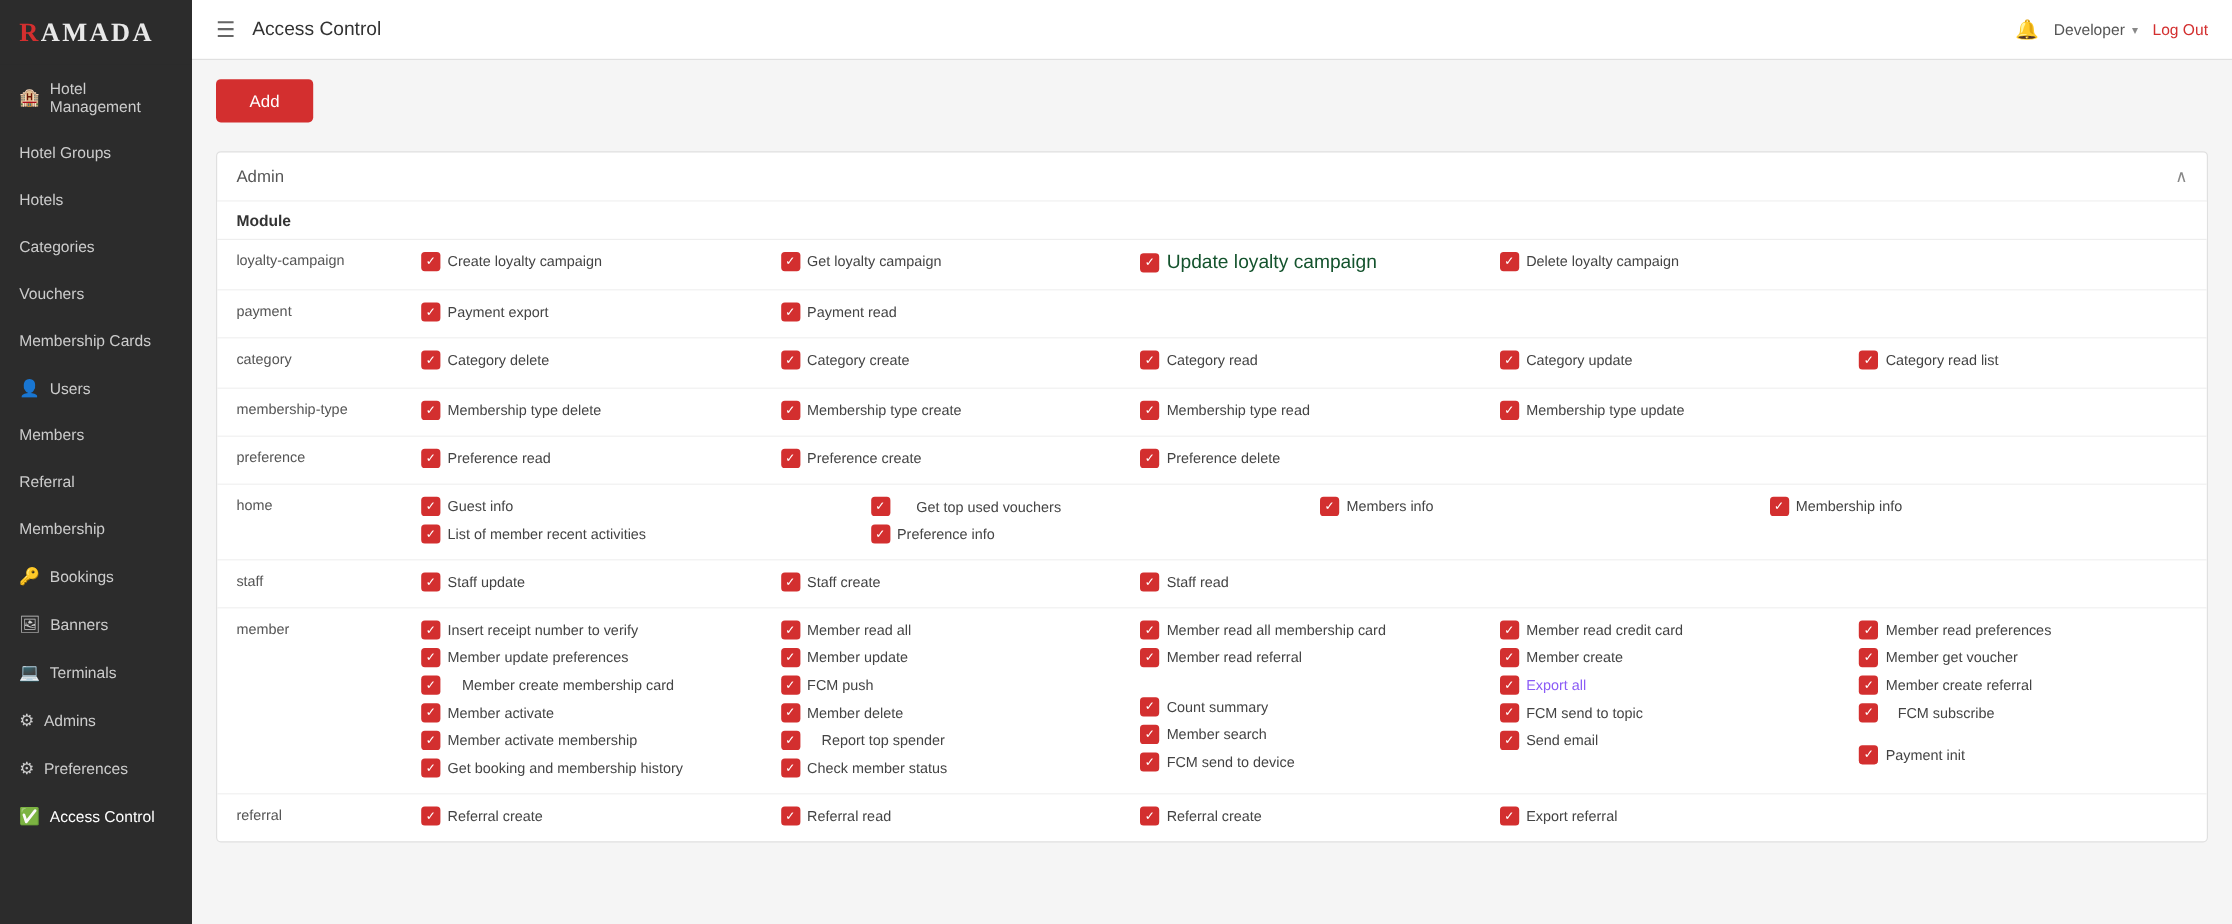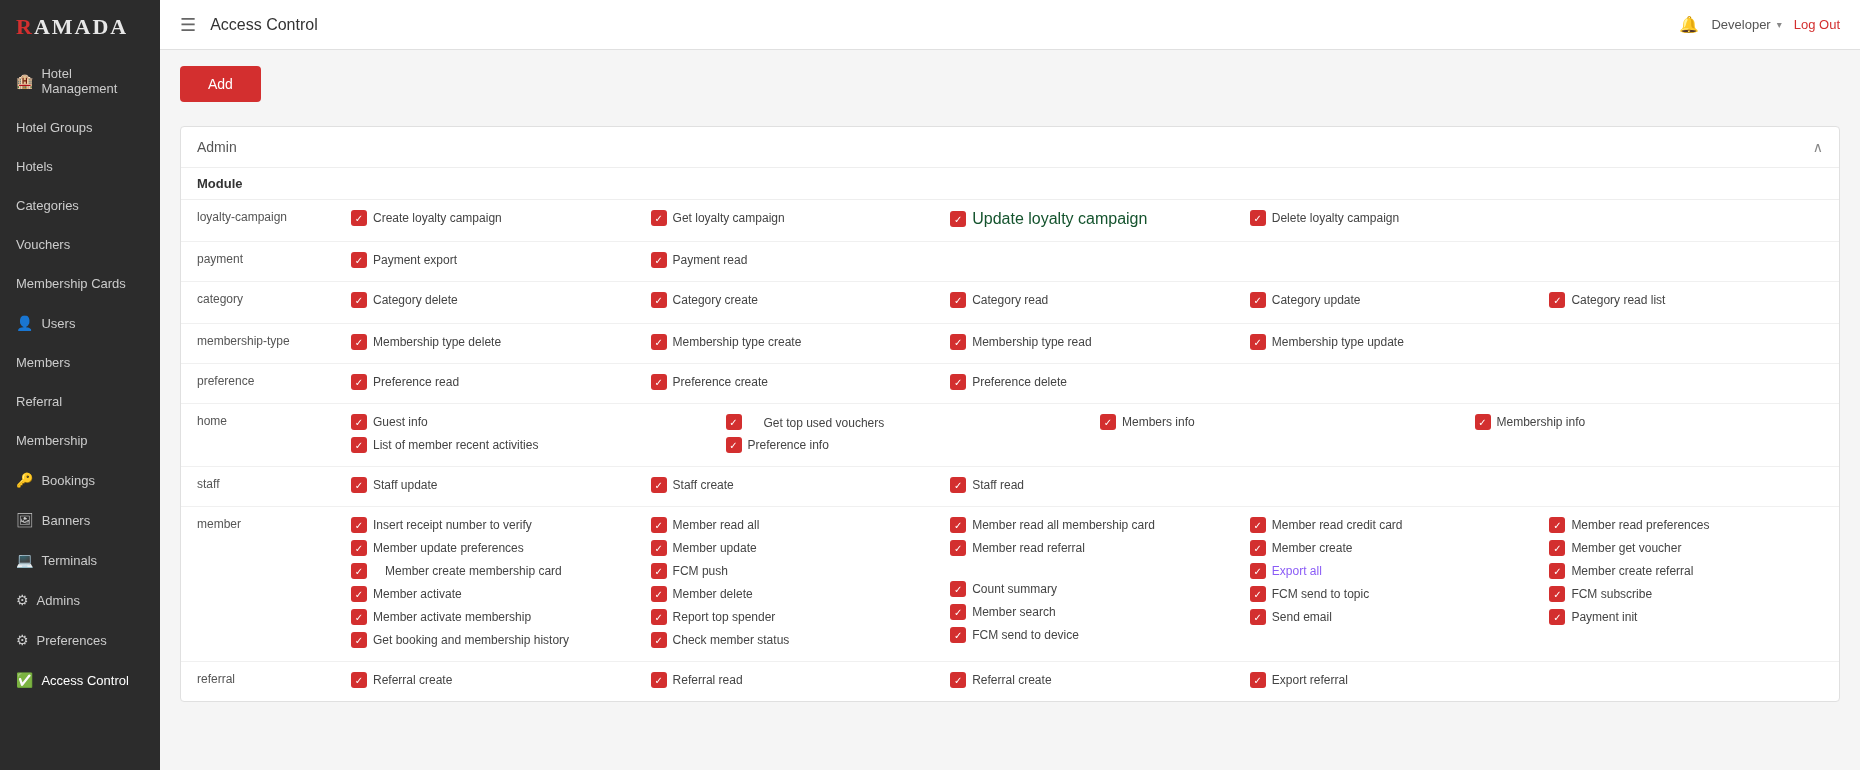--- a/index.html
+++ b/index.html
@@ -473,21 +473,21 @@
                     <span style="font-size: 12px; color: rgb(68, 68, 68);">Member update</span>
                   </div>
                   <div class="perm-item" style="display: flex; align-items: center; gap: 6px; margin-bottom: 3px;">
                     <span class="check-icon"></span>
                     <span style="font-size: 12px; color: rgb(68, 68, 68);">FCM push</span>
                   </div>
                   <div class="perm-item" style="display: flex; align-items: center; gap: 6px; margin-bottom: 3px;">
                     <span class="check-icon"></span>
                     <span style="font-size: 12px; color: rgb(68, 68, 68);">Member delete</span>
                   </div>
-                  <div class="perm-item" style="display: flex; align-items: center; gap: 6px; margin-bottom: 3px;">
+                  <div class="perm-item" style="display: flex; align-items: center; gap: 18px; margin-bottom: 3px;">
                     <span class="check-icon"></span>
                     <span style="font-size: 12px; color: rgb(68, 68, 68);">Report top spender</span>
                   </div>
                   <div class="perm-item" style="display: flex; align-items: center; gap: 6px; margin-bottom: 3px;">
                     <span class="check-icon"></span>
                     <span style="font-size: 12px; color: rgb(68, 68, 68);">Check member status</span>
                   </div>
                 </div>
                 <div class="perm-data-col" style="flex: 1 1 0%; padding: 8px 10px; min-width: 0px;">
                   <div class="perm-item" style="display: flex; align-items: center; gap: 6px; margin-bottom: 3px;">
@@ -539,21 +539,21 @@
                     <span style="font-size: 12px; color: rgb(68, 68, 68);">Member read preferences</span>
                   </div>
                   <div class="perm-item" style="display: flex; align-items: center; gap: 6px; margin-bottom: 3px;">
                     <span class="check-icon"></span>
                     <span style="font-size: 12px; color: rgb(68, 68, 68);">Member get voucher</span>
                   </div>
                   <div class="perm-item" style="display: flex; align-items: center; gap: 6px; margin-bottom: 3px;">
                     <span class="check-icon"></span>
                     <span style="font-size: 12px; color: rgb(68, 68, 68);">Member create referral</span>
                   </div>
-                  <div class="perm-item" style="display: flex; align-items: center; gap: 6px; margin-bottom: 3px;">
+                  <div class="perm-item" style="display: flex; align-items: center; gap: 16px; margin-bottom: 15px;">
                     <span class="check-icon"></span>
                     <span style="font-size: 12px; color: rgb(68, 68, 68);">FCM subscribe</span>
                   </div>
                   <div class="perm-item" style="display: flex; align-items: center; gap: 6px; margin-bottom: 3px;">
                     <span class="check-icon"></span>
                     <span style="font-size: 12px; color: rgb(68, 68, 68);">Payment init</span>
                   </div>
                 </div>
               </div>
             </div>

